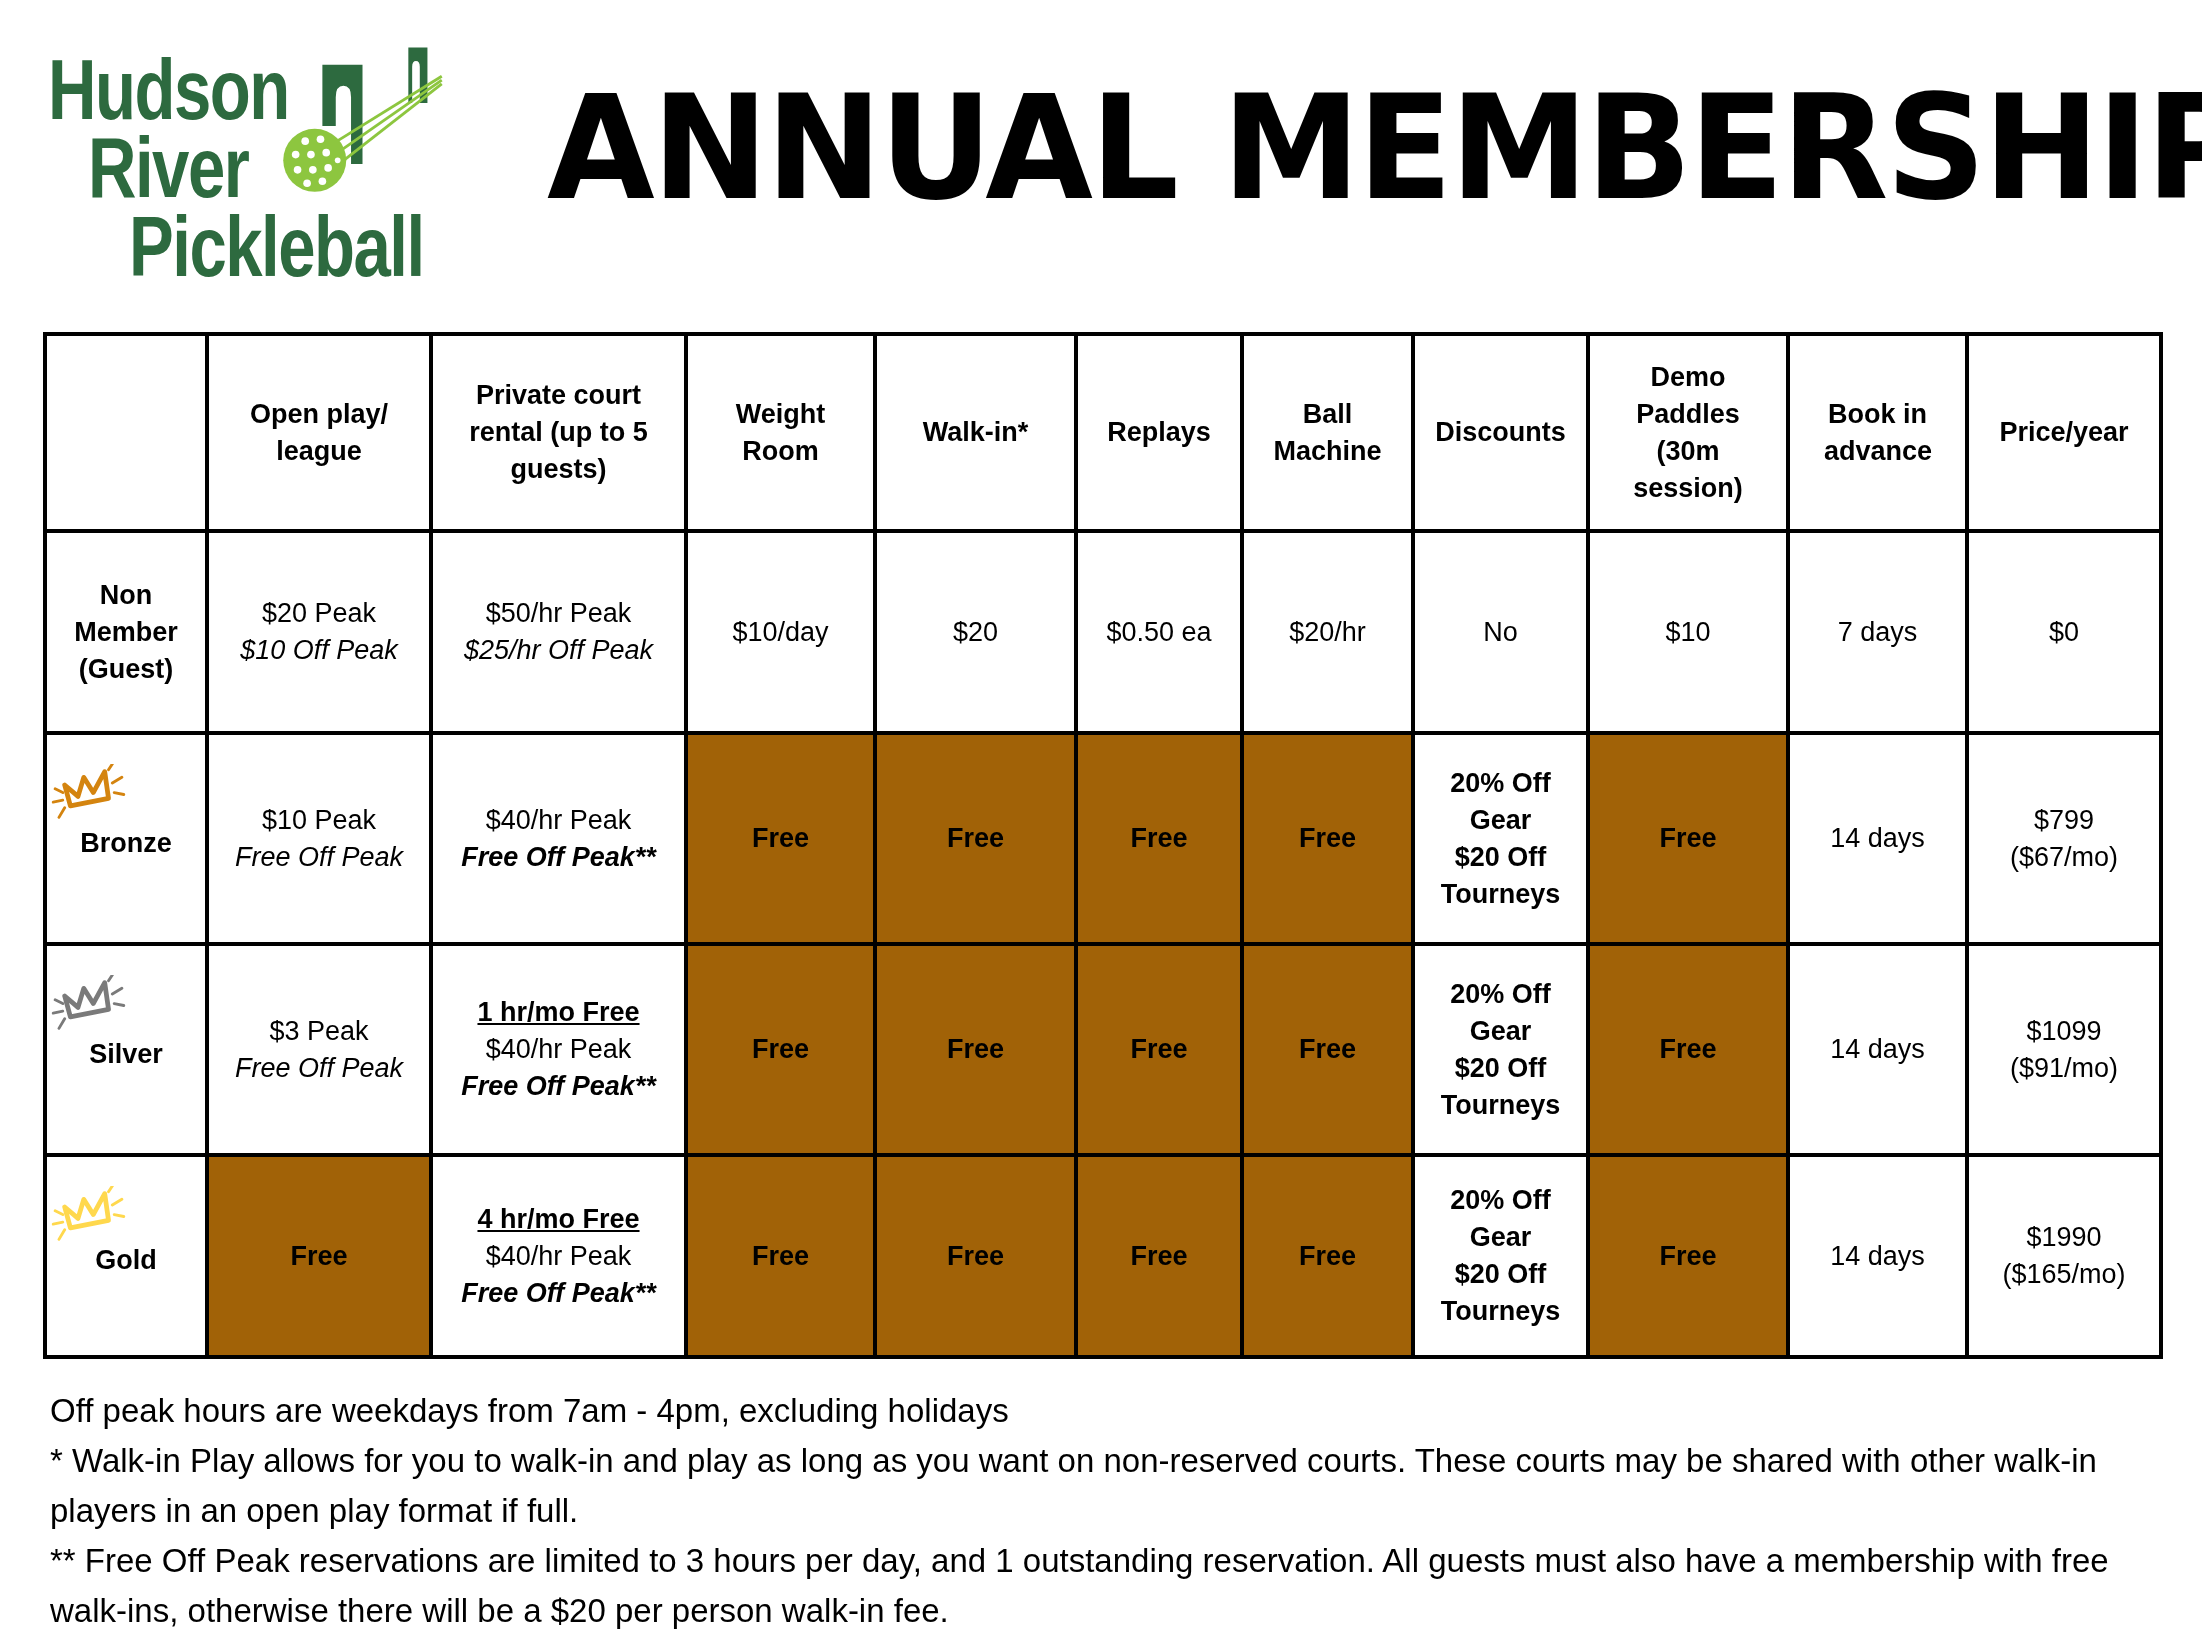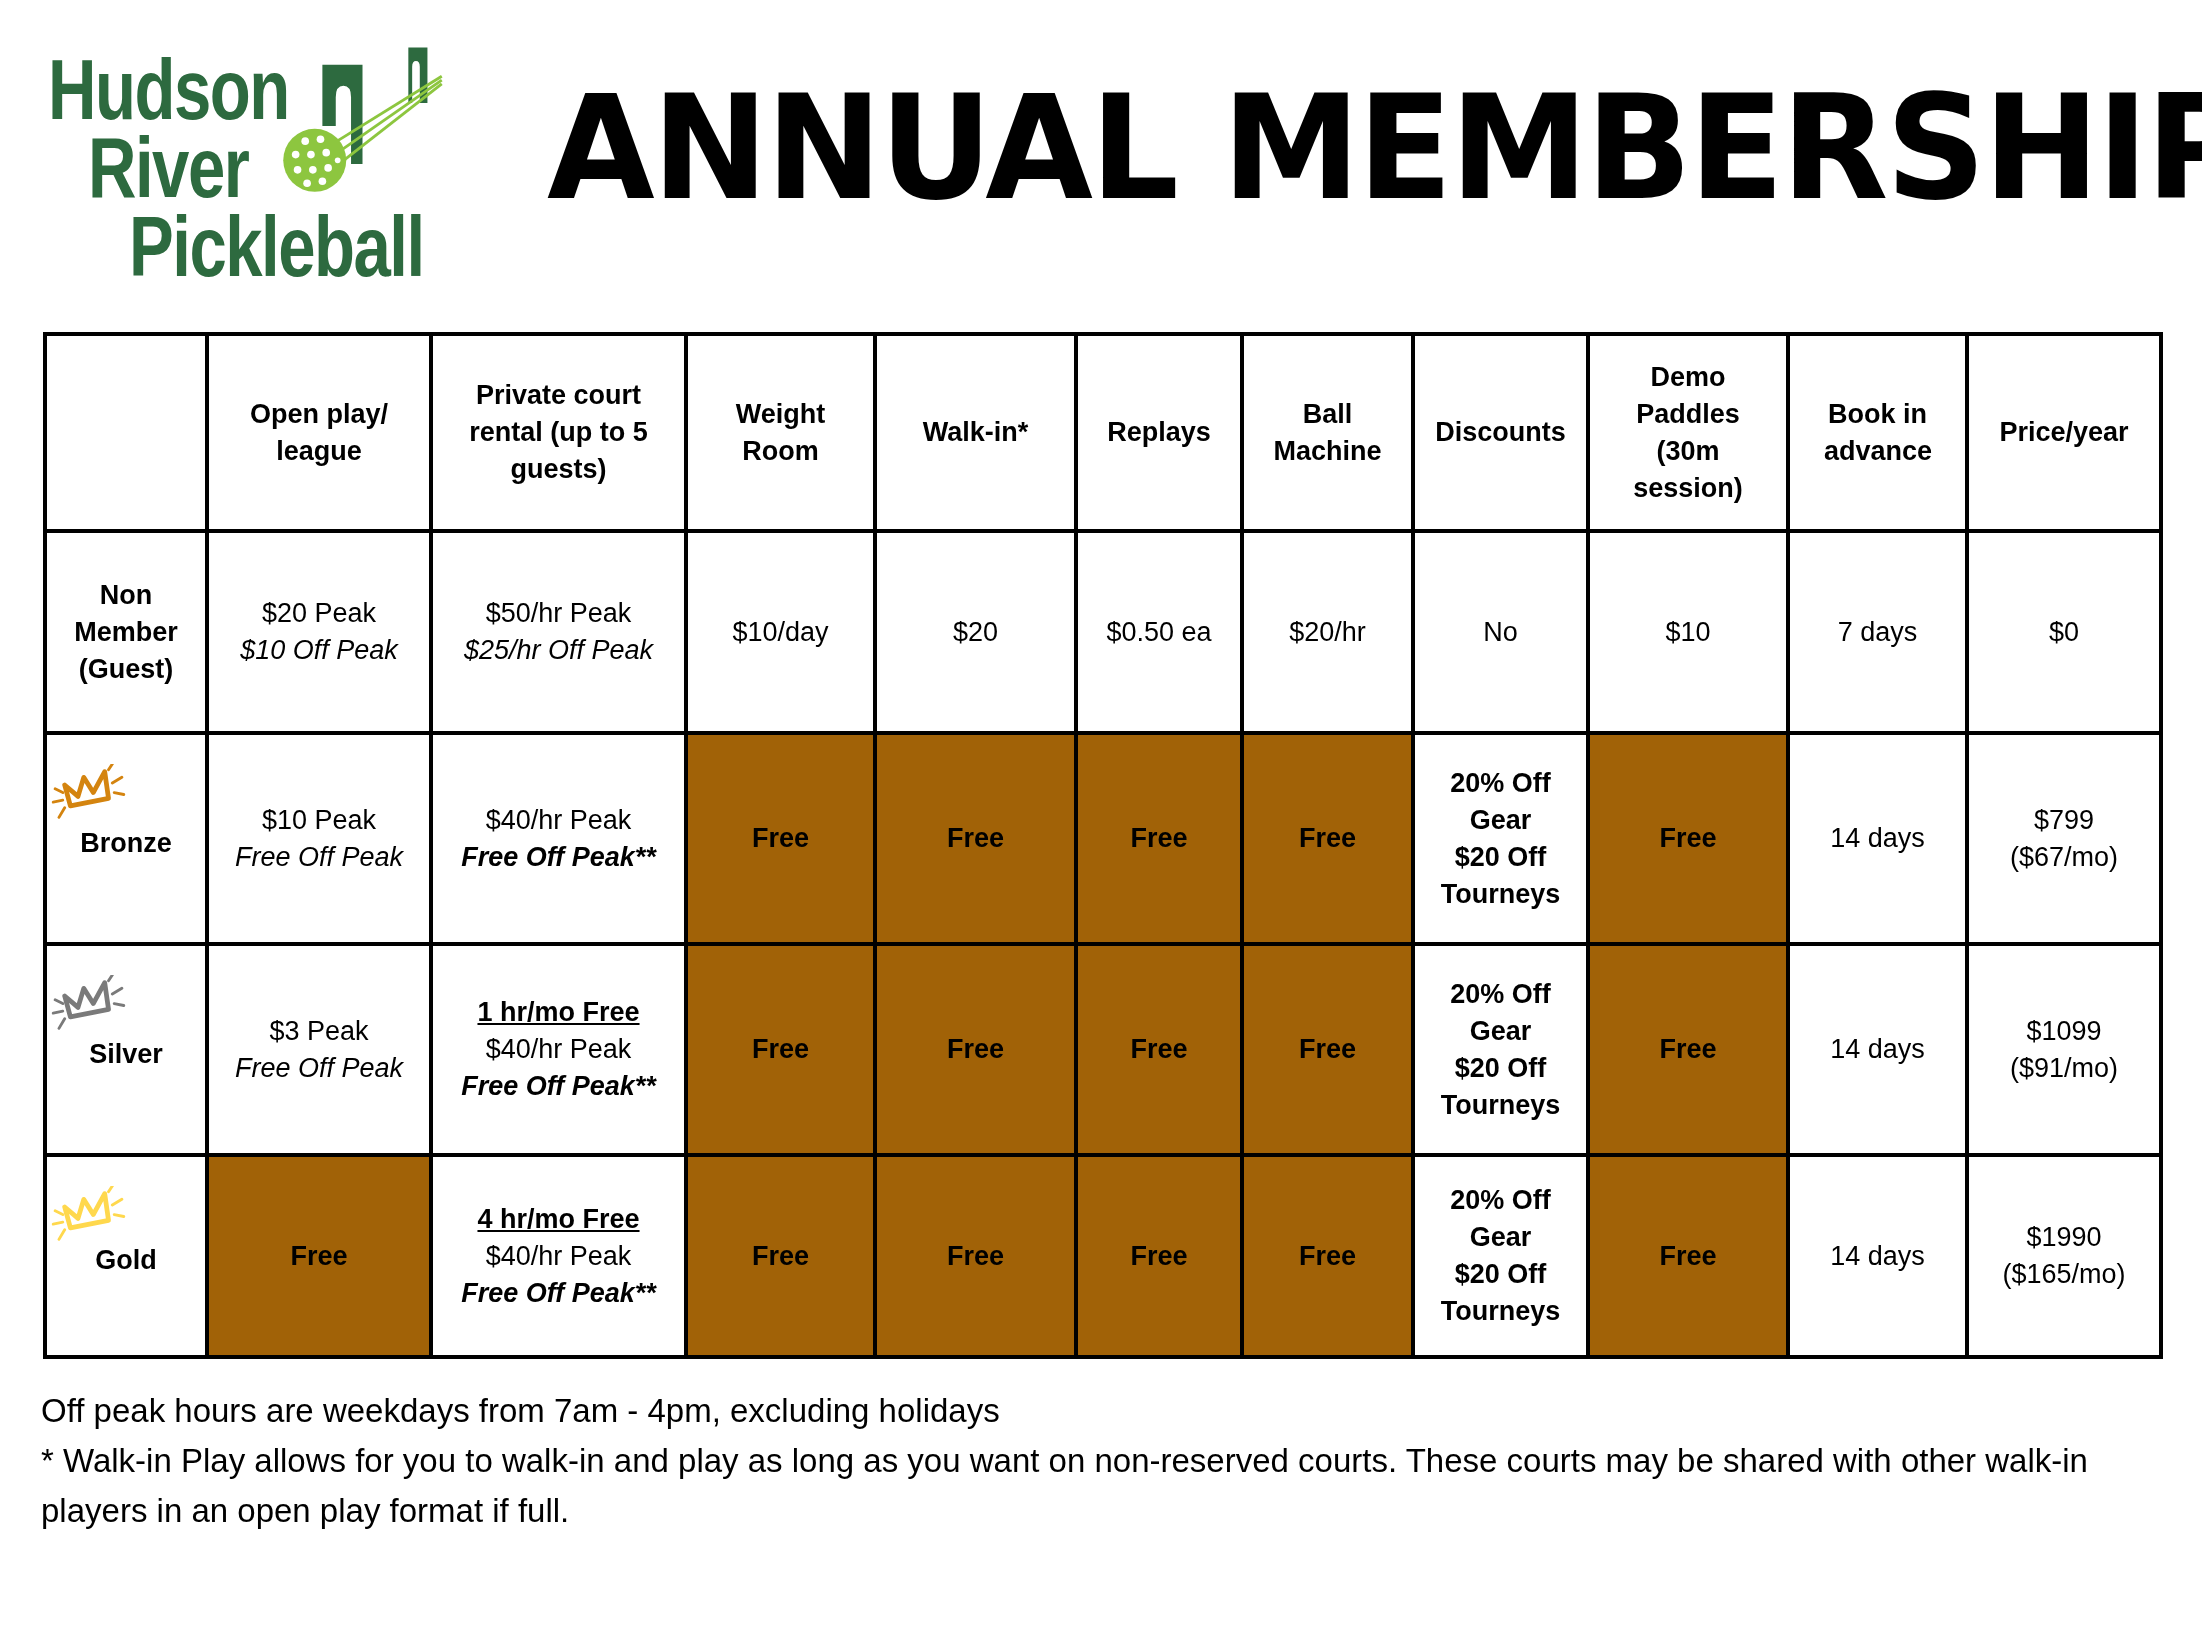--- a/index.html
+++ b/index.html
@@ -13,21 +13,21 @@
   td.free { background:#a16207; font-weight:bold; }
   td.disc { font-weight:bold; font-size:20px; line-height:30px; }
   td.small { font-size:20px; }
   .it { font-style:italic; display:block; }
   .bi { font-style:italic; font-weight:bold; display:block; }
   .b { font-weight:bold; display:block;text-decoration:underline; }
   .ln { display:block; }
   .tier { position:relative; font-weight:bold; }
   .crown { position:absolute; left:3.8px; top:29px; width:75px; height:61px; }
   .tier-label { display:block; padding-top:9.6px; }
-  .footer { position:absolute; left:41px; top:1386px; width:2132px; font-size:33px; line-height:50px; }
+  .footer { position:absolute; left:50px; top:1386px; width:2132px; font-size:33px; line-height:50px; }
   .footer div { white-space:normal; }
 </style>
 </head>
 <body>
 
 <div class="logo">
   <div class="logo-line" style="left:9.6px; top:7.6px; font-size:86px; transform:scaleX(0.78);">Hudson</div>
   <div class="logo-line" style="left:50px; top:86px; font-size:86px; transform:scaleX(0.78);">River</div>
   <div class="logo-line" style="left:91px; top:165px; font-size:86px; transform:scaleX(0.78);">Pickleball</div>
   <svg style="position:absolute; left:229px; top:0px;" width="191" height="172" viewBox="0 0 200 180">
@@ -208,14 +208,15 @@
         <span class="ln">$1990</span>
         <span class="ln">($165/mo)</span>
       </td>
     </tr>
   </tbody>
 </table>
 
 <div class="footer">
   <div>Off peak hours are weekdays from 7am - 4pm, excluding holidays</div>
   <div>* Walk-in Play allows for you to walk-in and play as long as you want on non-reserved courts. These courts may be shared with other walk-in players in an open play format if full.</div>
+  <div>** Free Off Peak reservations are limited to 3 hours per day, and 1 outstanding reservation. All guests must also have a membership with free walk-ins, otherwise there will be a $20 per person walk-in fee.</div>
 </div>
 
 
 </body></html>

